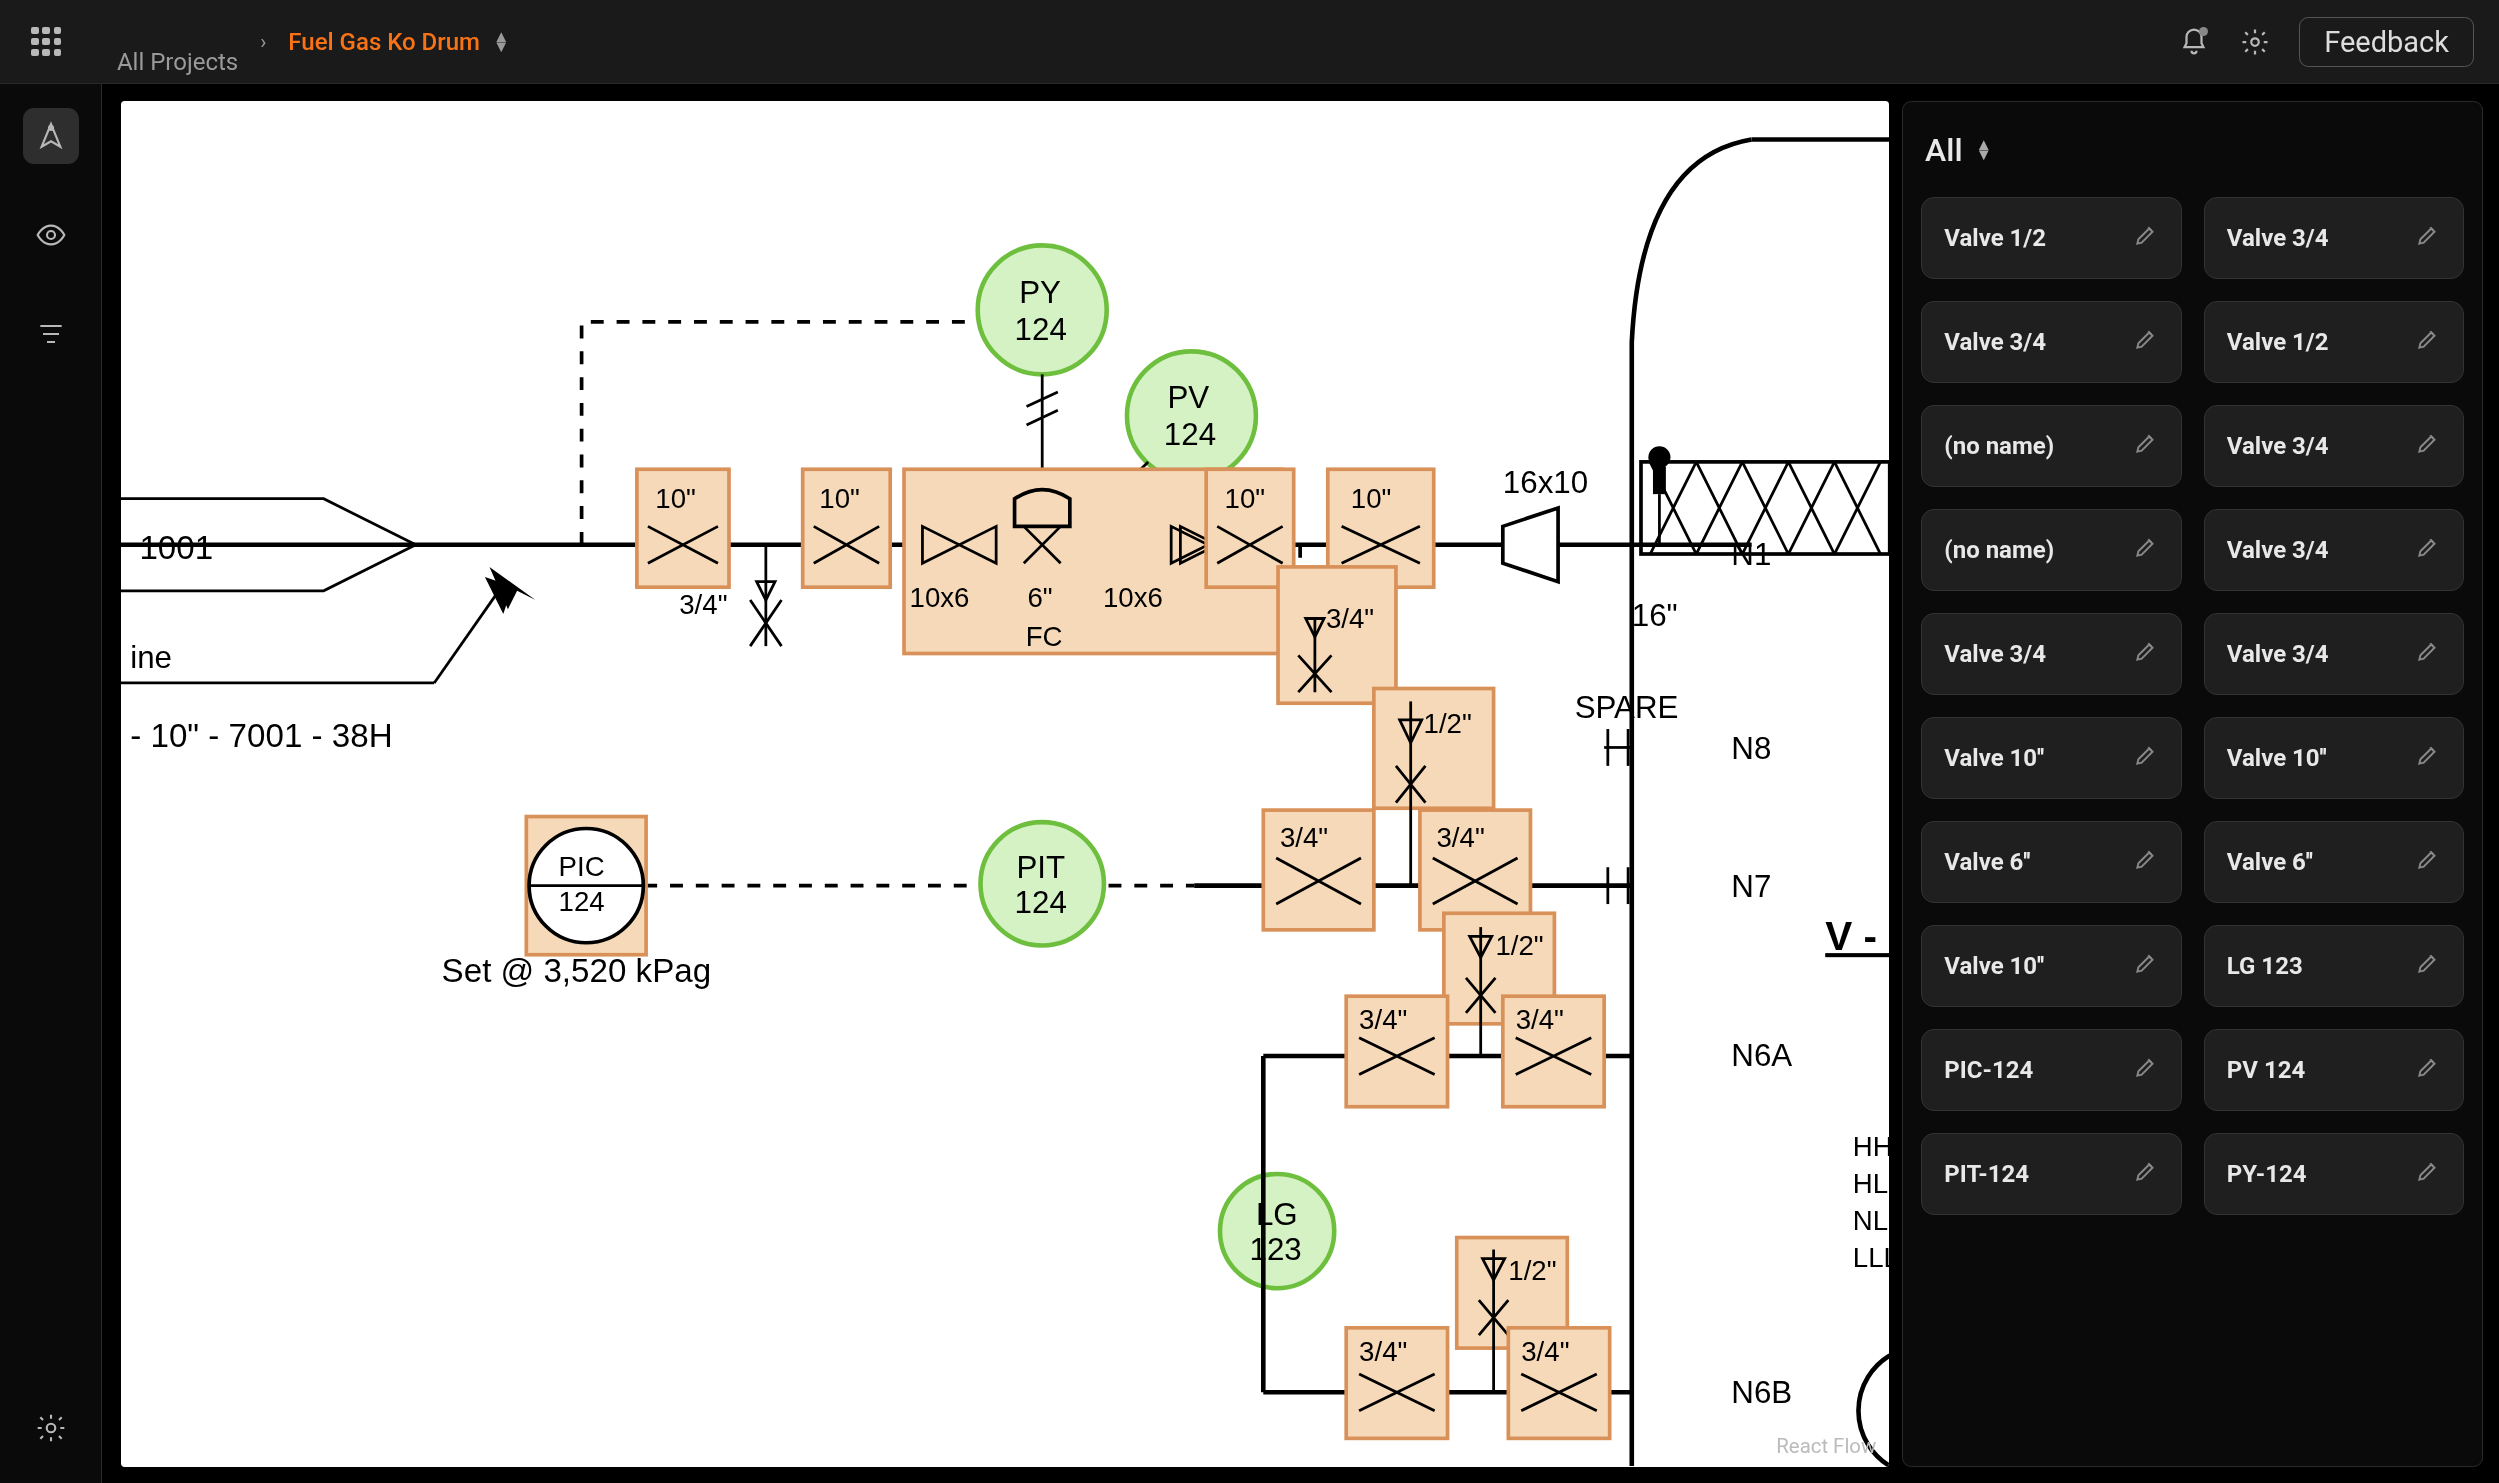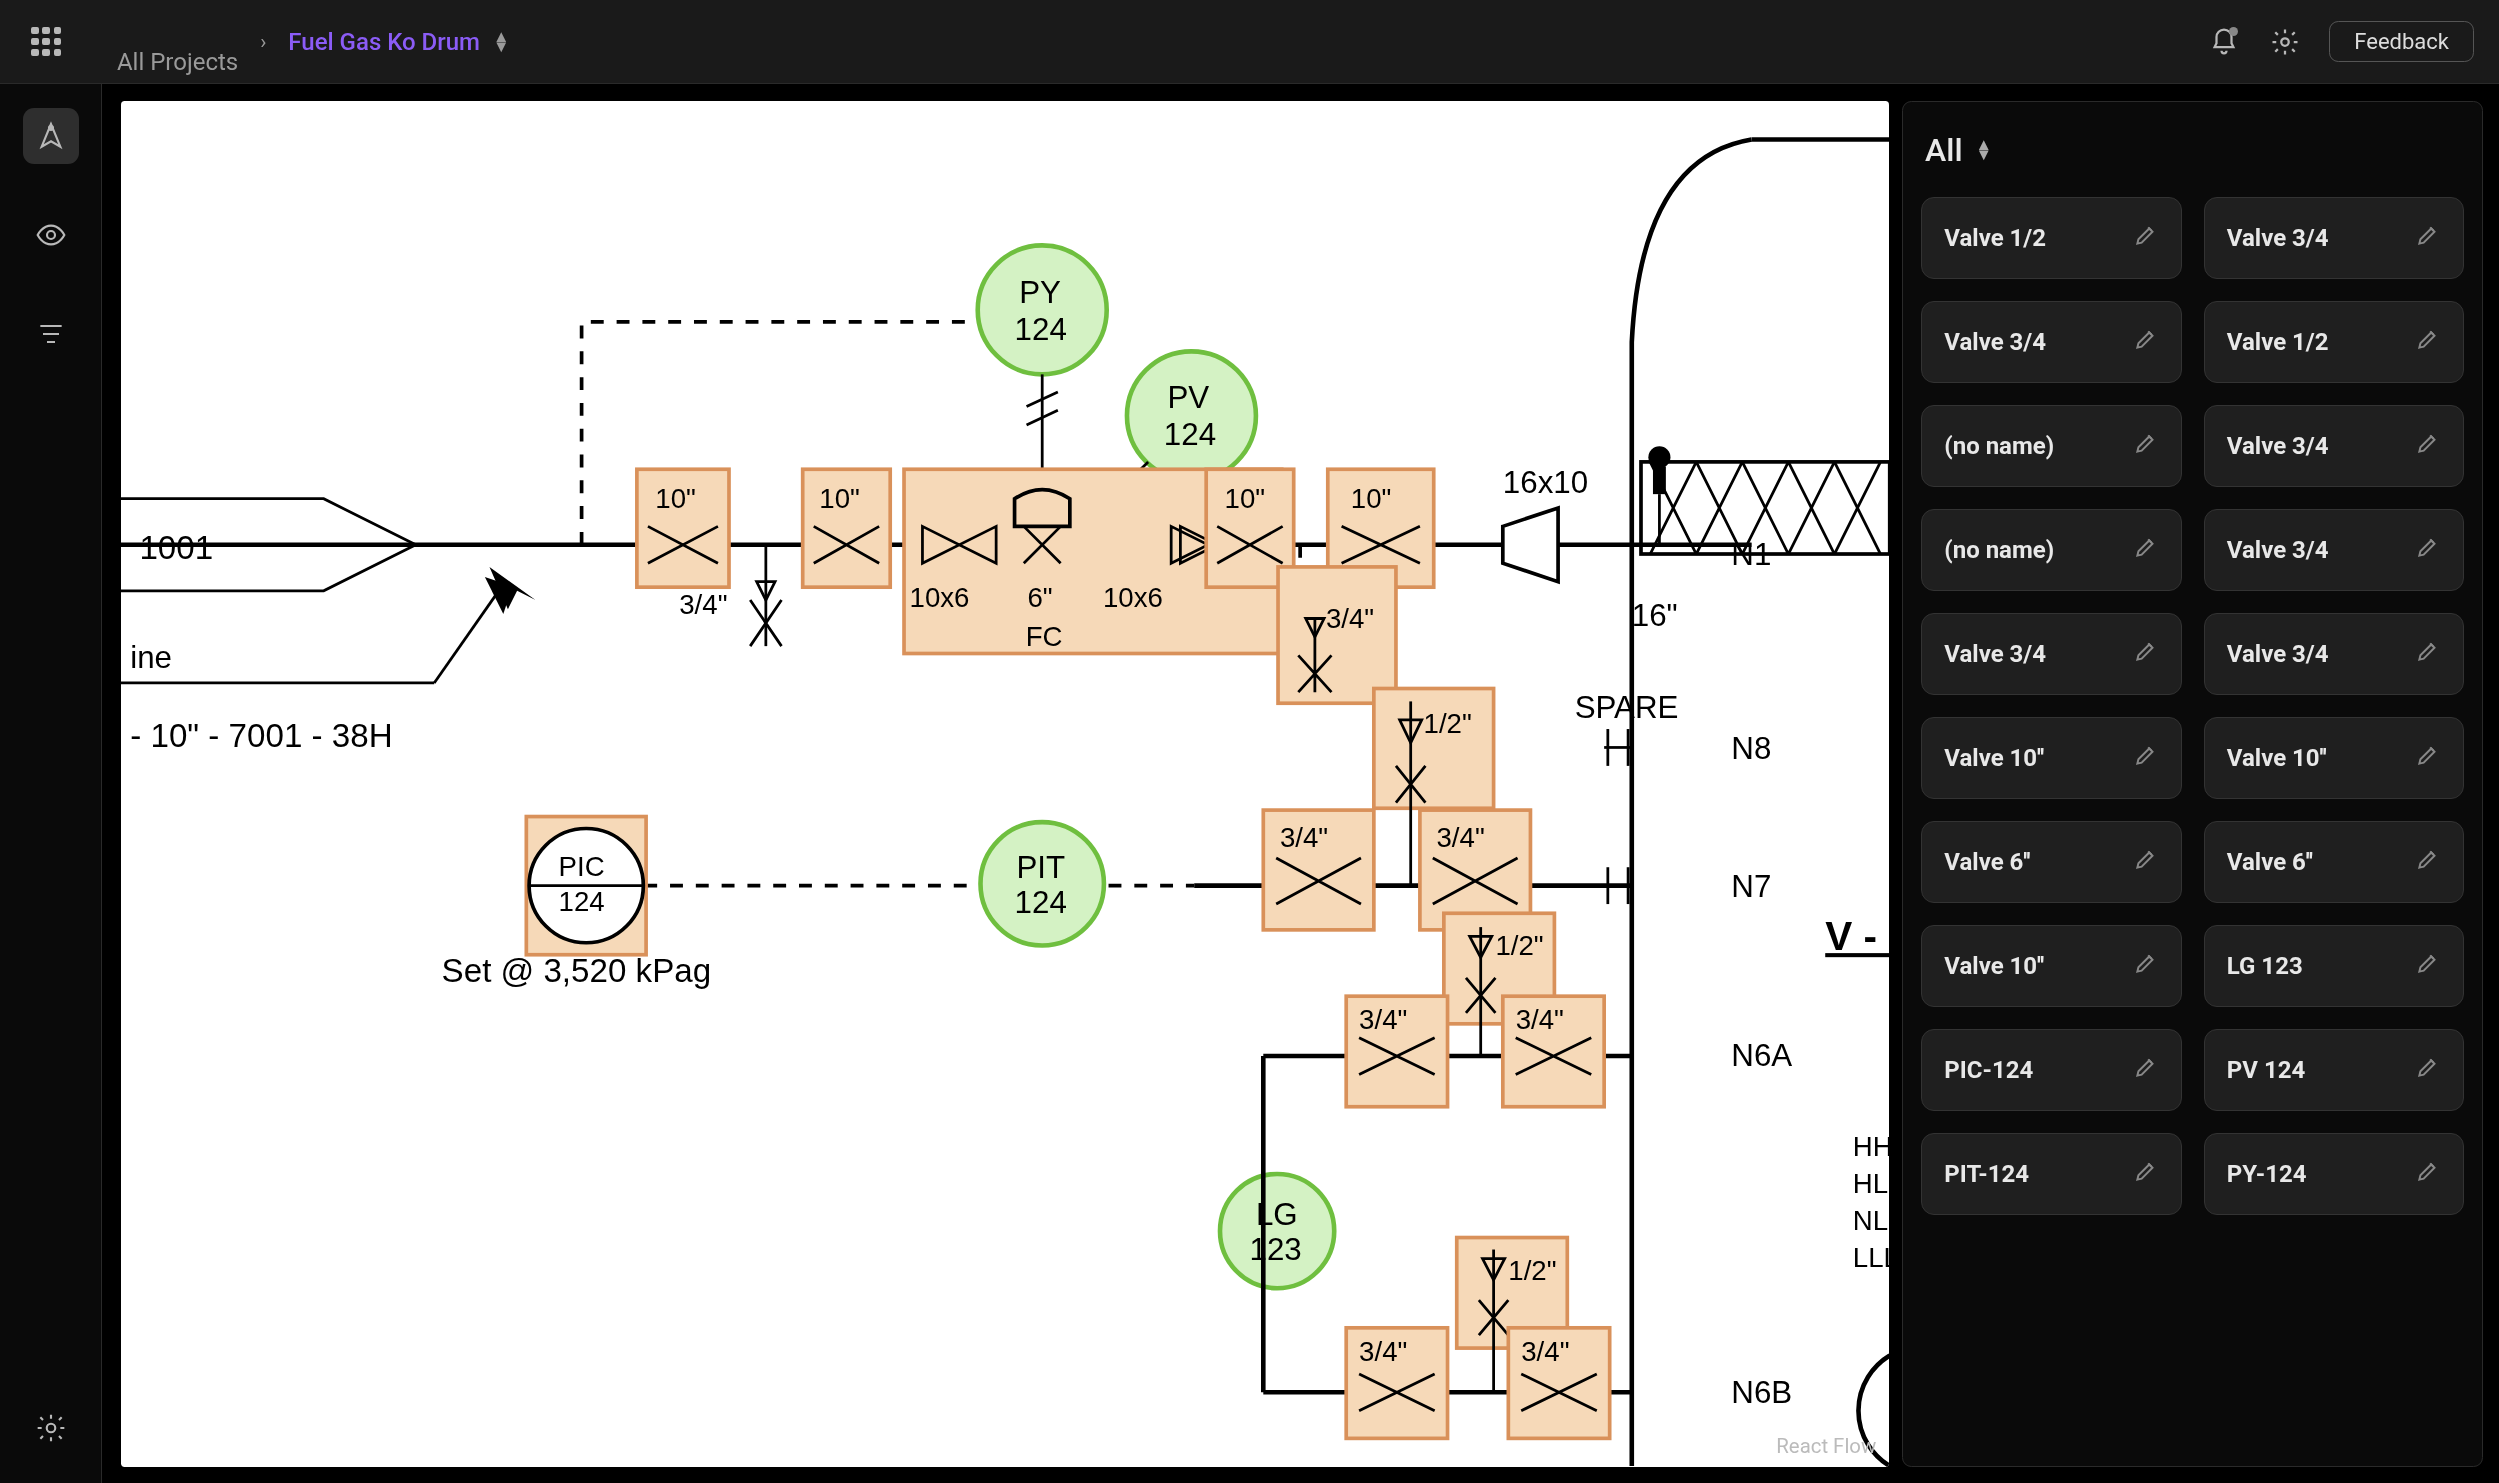--- a/index.html
+++ b/index.html
@@ -51,32 +51,32 @@
     margin-left:11px;
     cursor:pointer;
   }
   .app-menu span{background:var(--icon);border-radius:1.9px;}
   .crumb{
     color:var(--text-dim);
     cursor:pointer;
     margin-top:41px;
   }
   .chev{margin:0 22px;color:var(--text-dim);font-size:20.4px}
-  .project-name{color:#8b5cf6;font-weight:500;}
+  .project-name{color:#f97316;font-weight:500;}
   .updown{
     margin-left:13px;font-size:16.7px;color:var(--text-dim);
     display:inline-flex;flex-direction:column;line-height:9.3px;cursor:pointer;
   }
   .spacer{flex:1;}
   .hicon{width:33px;height:33px;display:flex;align-items:center;justify-content:center;margin-left:28px;cursor:pointer;position:relative;}
   .hicon svg{width:30px;height:30px;stroke:var(--icon);fill:none;stroke-width:1.8;}
   .dot{position:absolute;top:1.9px;right:1.9px;width:9.3px;height:9.3px;border-radius:50%;background:#888;}
   .feedback{
     margin-left:28px;border:0.9px solid #555;color:#ddd;
-    padding:7px 24px;border-radius:9.3px;font-size:22px;cursor:pointer;
+    padding:7px 24px;border-radius:9.3px;font-size:29px;cursor:pointer;
   }
   
   .body{flex:1;display:flex;min-height:0;}
   .lsb{
     width:102px;background:var(--panel);border-right:0.9px solid var(--border);
     display:flex;flex-direction:column;align-items:center;padding-top:24px;gap:43px;
   }
   .lsb .tool{
     width:56px;height:56px;display:flex;align-items:center;justify-content:center;
     border-radius:11px;cursor:pointer;

